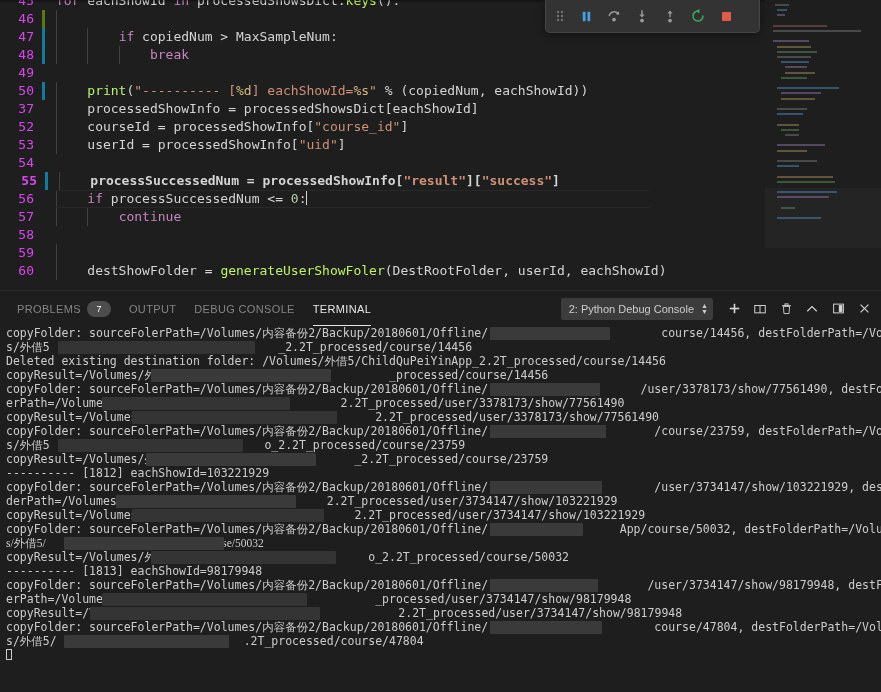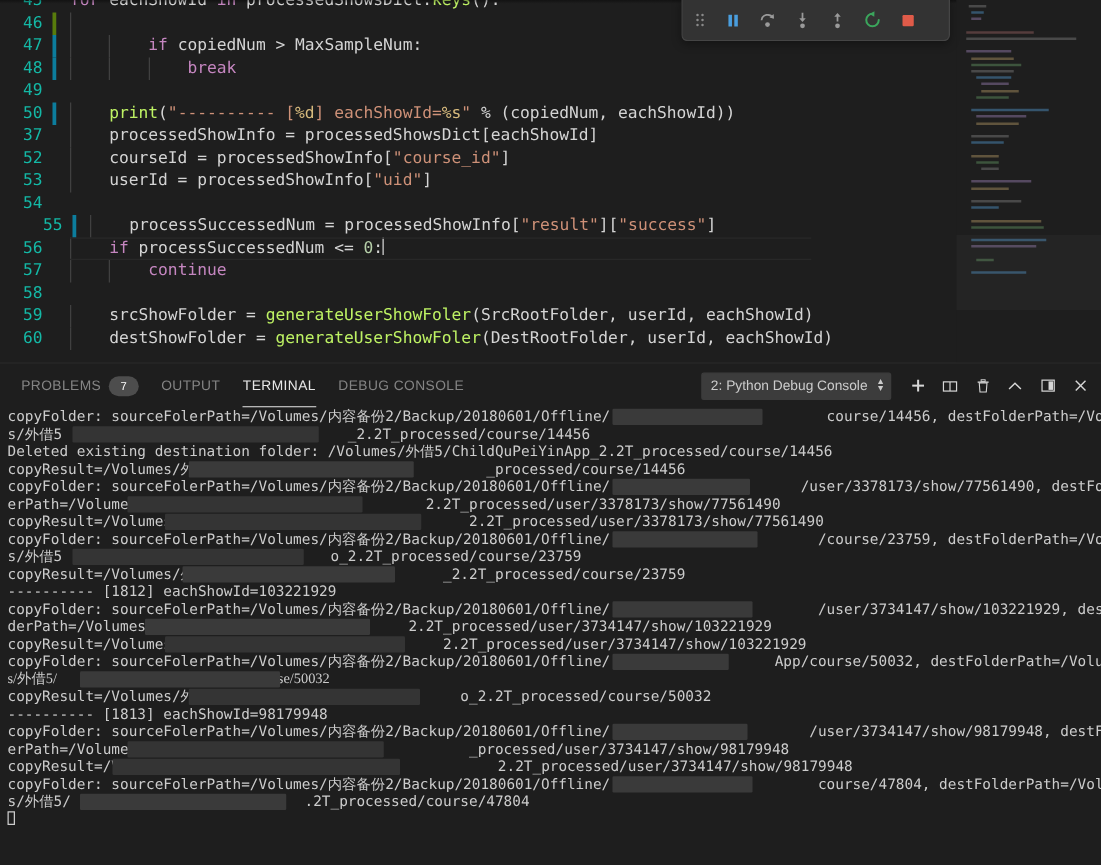--- a/index.html
+++ b/index.html
@@ -38,21 +38,21 @@
     line-height: 18px;
     white-space: pre;
     font-family: "DejaVu Sans Mono", monospace;
     font-size: 13px;
   }
   .ln {
     position: absolute;
     left: 0; top: 0;
     width: 34px;
     text-align: right;
-    color: #14b8a6;
+    color: #d946ef;
     font-size: 13px;
     font-family: "DejaVu Sans Mono", monospace;
   }
   .gutter-mark {
     position: absolute;
     left: 42px; top: 0;
     width: 3px; height: 18px;
   }
   .code-text {
     position: absolute;
@@ -294,25 +294,25 @@
         <div class="code-row" style="top: 0px; position: absolute; left: 0px; width: 765px;"><span class="ln">45</span><span class="code-text"><span class="kw">for</span> eachShowId <span class="kw">in</span> processedShowsDict.<span class="fn">keys</span>():</span></div>
         <div class="code-row" style="top: 18px; position: absolute; left: 0px; width: 765px;"><span class="ln">46</span><span class="gutter-mark" style="background: rgb(88, 124, 12);"></span><span class="indent-guide" style="left: 56px;"></span></div>
         <div class="code-row" style="top: 36px; position: absolute; left: 0px; width: 765px;"><span class="ln">47</span><span class="gutter-mark" style="background: rgb(12, 125, 157);"></span><span class="indent-guide" style="left: 56px;"></span><span class="indent-guide" style="left: 87.28px;"></span><span class="code-text">        <span class="kw">if</span> copiedNum &gt; MaxSampleNum:</span></div>
         <div class="code-row" style="top: 54px; position: absolute; left: 0px; width: 765px;"><span class="ln">48</span><span class="gutter-mark" style="background: rgb(12, 125, 157);"></span><span class="indent-guide" style="left: 56px;"></span><span class="indent-guide" style="left: 87.28px;"></span><span class="indent-guide" style="left: 118.56px;"></span><span class="code-text">            <span class="kw">break</span></span></div>
         <div class="code-row" style="top: 72px; position: absolute; left: 0px; width: 765px;"><span class="ln">49</span><span class="code-text"></span></div>
         <div class="code-row" style="top: 90px; position: absolute; left: 0px; width: 765px;"><span class="ln">50</span><span class="gutter-mark" style="background: rgb(12, 125, 157);"></span><span class="indent-guide" style="left: 56px;"></span><span class="code-text">    <span class="fn">print</span>(<span class="str">"---------- [<span class="fmt">%d</span>] eachShowId=<span class="fmt">%s</span>"</span> % (copiedNum, eachShowId))</span></div>
         <div class="code-row" style="top: 108px; position: absolute; left: 0px; width: 765px;"><span class="ln">37</span><span class="indent-guide" style="left: 56px;"></span><span class="code-text">    processedShowInfo = processedShowsDict[eachShowId]</span></div>
         <div class="code-row" style="top: 126px; position: absolute; left: 0px; width: 765px;"><span class="ln">52</span><span class="indent-guide" style="left: 56px;"></span><span class="code-text">    courseId = processedShowInfo[<span class="str">"course_id"</span>]</span></div>
         <div class="code-row" style="top: 144px; position: absolute; left: 0px; width: 765px;"><span class="ln">53</span><span class="indent-guide" style="left: 56px;"></span><span class="code-text">    userId = processedShowInfo[<span class="str">"uid"</span>]</span></div>
         <div class="code-row" style="top: 162px; position: absolute; left: 0px; width: 765px;"><span class="ln">54</span><span class="code-text"></span></div>
-        <div class="code-row" style="top: 180px; position: absolute; left: 16px; width: 765px;"><span class="ln">55</span><span class="gutter-mark" style="background: rgb(12, 125, 157);"></span><span class="indent-guide" style="left: 56px;"></span><span class="code-text">    processSuccessedNum = processedShowInfo[<span class="str">"result"</span>][<span class="str">"success"</span>]</span></div>
+        <div class="code-row" style="top: 180px; position: absolute; left: 3px; width: 765px; font-weight: bold;"><span class="ln">55</span><span class="gutter-mark" style="background: rgb(12, 125, 157);"></span><span class="indent-guide" style="left: 56px;"></span><span class="code-text">    processSuccessedNum = processedShowInfo[<span class="str">"result"</span>][<span class="str">"success"</span>]</span></div>
         <div class="code-row" style="top: 198px; position: absolute; left: 0px; width: 765px;"><span class="ln">56</span><span class="indent-guide" style="left: 56px;"></span><span class="code-text">    <span class="kw">if</span> processSuccessedNum &lt;= <span class="num">0</span>:<span class="caret"></span></span><span class="cur-line-border"></span></div>
         <div class="code-row" style="top: 216px; position: absolute; left: 0px; width: 765px;"><span class="ln">57</span><span class="indent-guide" style="left: 56px;"></span><span class="indent-guide" style="left: 87.28px;"></span><span class="code-text">        <span class="kw">continue</span></span></div>
         <div class="code-row" style="top: 234px; position: absolute; left: 0px; width: 765px;"><span class="ln">58</span><span class="code-text"></span></div>
-        <div class="code-row" style="top: 252px; position: absolute; left: 0px; width: 765px;"><span class="ln">59</span><span class="indent-guide" style="left: 56px;"></span><span class="code-text">    srcShowFolder = <span class="fn">generateUserShowFoler</span>(SrcRootFolder, userId, eachShowId)</span></div>
+        <div class="code-row" style="top: 252px; position: absolute; left: 0px; width: 765px;"><span class="ln">59</span><span class="indent-guide" style="left: 56px;"></span></div>
         <div class="code-row" style="top: 270px; position: absolute; left: 0px; width: 765px;"><span class="ln">60</span><span class="indent-guide" style="left: 56px;"></span><span class="code-text">    destShowFolder = <span class="fn">generateUserShowFoler</span>(DestRootFolder, userId, eachShowId)</span></div>
       </div>
     <div class="editor-scroll-shadow"></div>
 
     <div id="minimap">
       <div id="mm-lines">
           <div class="mm-line" style="top: 4px; left: 10px; width: 14px; background: rgb(90, 90, 90); opacity: 0.72;"></div>
           <div class="mm-line" style="top: 9.2px; left: 12px; width: 10px; background: rgb(63, 106, 138); opacity: 0.72;"></div>
           <div class="mm-line" style="top: 14.4px; left: 12px; width: 8px; background: rgb(107, 90, 122); opacity: 0.72;"></div>
           <div class="mm-line" style="top: 24.8px; left: 8px; width: 54px; background: rgb(107, 74, 74); opacity: 0.72;"></div>
@@ -409,25 +409,25 @@
 
     <div id="panel-header">
       <div id="panel-tabs">
           <div class="panel-tab">
             <span>PROBLEMS</span>
             <span class="tab-badge">7</span>
           </div>
           <div class="panel-tab">
             <span>OUTPUT</span>
           </div>
+          <div class="panel-tab">
+            <span>DEBUG CONSOLE</span>
+          </div>
           <div class="panel-tab active">
             <span>TERMINAL</span>
-          </div>
-          <div class="panel-tab">
-            <span>DEBUG CONSOLE</span>
           </div>
         </div>
 
       <div id="panel-actions">
         <div id="terminal-select">
           <span class="sel-label">2: Python Debug Console</span>
           <span class="sel-arrows">
             <span>▲</span>
               <span>▼</span>
           </span>

